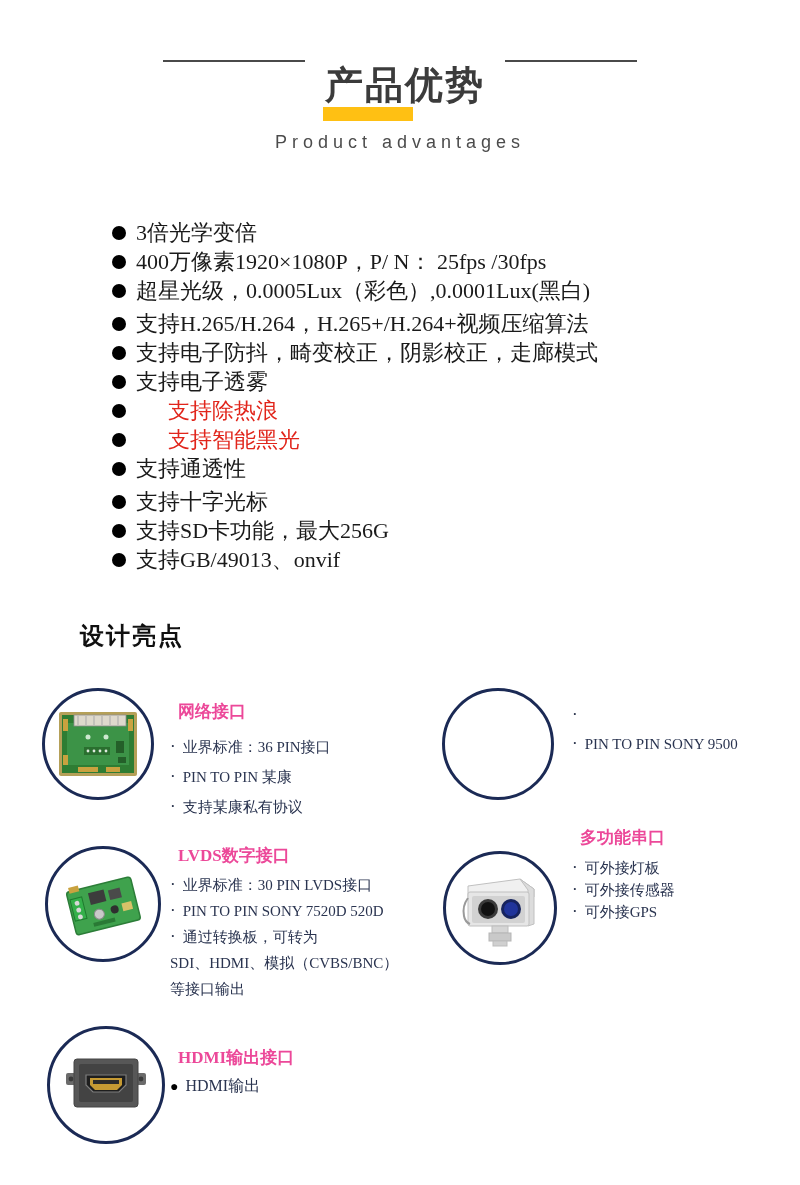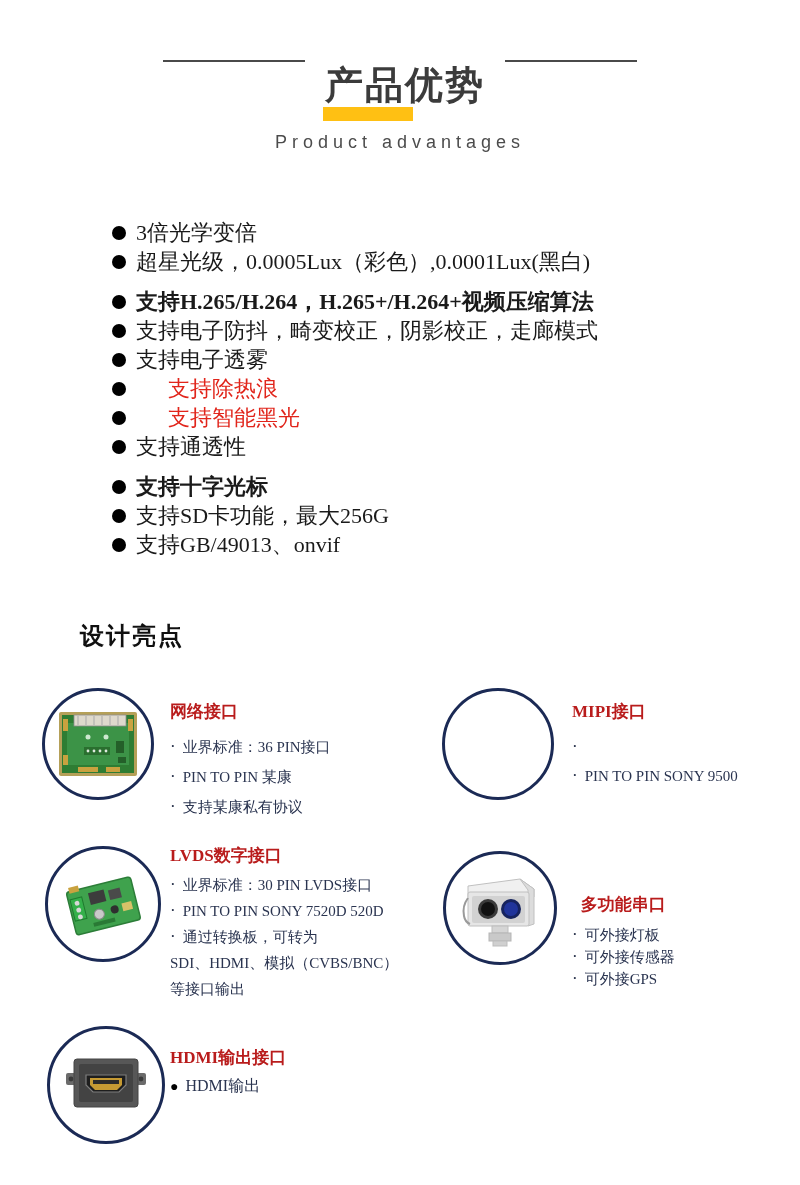--- a/index.html
+++ b/index.html
@@ -16,45 +16,45 @@
               font-size:38px;color:#3b3b3b;letter-spacing:2px;white-space:nowrap;}
   .title-hl{position:absolute;left:-2px;bottom:-3px;width:90px;height:14px;
             background:var(--accent,#ffc013);}
   .title-text{position:relative;}
   .subtitle{margin-top:14px;font-family:"Liberation Sans",sans-serif;font-size:18px;
             letter-spacing:5px;color:#4c4c4c;}
 
   
   .features{position:absolute;left:112px;top:218px;margin:0;padding:0;list-style:none;}
   .feature{display:flex;align-items:center;height:29px;font-size:22px;color:#1a1a1a;white-space:nowrap;}
-  .feature.gap{margin-top:11px;font-weight:bold;}
+  .feature.gap{margin-top:4px;}
   .feature .dot{width:14px;height:14px;border-radius:50%;background:#000;margin-right:10px;flex:none;}
   .feature.red .txt{color:var(--red,#e1251b);margin-left:32px;}
 
   
   .design-heading{position:absolute;left:80px;top:620px;font-family:"Liberation Sans",sans-serif;
                   font-weight:bold;font-size:24px;color:#101010;letter-spacing:2px;}
   .card .circle{position:absolute;border-radius:50%;border:3px solid var(--circle,#1b2a55);
                 background:#fff;display:flex;align-items:center;justify-content:center;
                 box-sizing:border-box;}
   .card .content{position:absolute;}
-  .card-title{font-weight:bold;font-size:17px;color:#b91c1c;margin-bottom:9px;white-space:nowrap;}
+  .card-title{font-weight:bold;font-size:17px;color:#ec4899;margin-bottom:9px;white-space:nowrap;margin-left:8px;}
   .card-line{display:flex;align-items:baseline;font-size:15px;color:#2a3450;line-height:29px;white-space:nowrap;}
   .card-line .marker{margin-right:7px;font-size:17px;color:#1c2640;}
 
   .card-1 .circle{left:42px;top:688px;width:112px;height:112px;}
   .card-1 .content{left:170px;top:700px;}
   .card-2 .circle{left:442px;top:688px;width:112px;height:112px;}
   .card-2 .content{left:572px;top:700px;}
   .card-3 .circle{left:45px;top:846px;width:116px;height:116px;}
   .card-3 .content{left:170px;top:844px;}
   .card-3 .card-line{line-height:26px;}
   .card-3 .card-title{margin-bottom:5px;}
   .card-4 .circle{left:443px;top:851px;width:114px;height:114px;}
-  .card-4 .content{left:572px;top:893px;text-align:center;}
+  .card-4 .content{left:572px;top:826px;}
   .card-4 .card-line{line-height:21px;}
   .card-4 .card-title{margin-bottom:8px;}
   .card-5 .circle{left:47px;top:1026px;width:118px;height:118px;}
   .card-5 .content{left:170px;top:1046px;}
   .card-5 .card-line{line-height:27px;font-size:16px;}
   .card-5 .card-line .marker{font-size:14px;color:#000;}
   .card-5 .card-title{margin-bottom:3px;}
 </style>
 </head>
 <body>
@@ -70,20 +70,24 @@
       </div>
       <div class="rule rule-right"></div>
     </div>
     <div class="subtitle">Product advantages</div>
   </div>
 
   <ul class="features">
       <li class="feature">
     <span class="dot"></span>
     <span class="txt">3倍光学变倍</span>
+  </li>
+      <li class="feature">
+    <span class="dot"></span>
+    <span class="txt">400万像素1920×1080P，P/ N： 25fps /30fps</span>
   </li>
       <li class="feature">
     <span class="dot"></span>
     <span class="txt">超星光级，0.0005Lux（彩色）,0.0001Lux(黑白)</span>
   </li>
       <li class="feature gap">
     <span class="dot"></span>
     <span class="txt">支持H.265/H.264，H.265+/H.264+视频压缩算法</span>
   </li>
       <li class="feature">
@@ -166,21 +170,20 @@
             <div class="card-line">
     <span class="marker">·</span>
     <span>支持某康私有协议</span>
   </div>
           </div>
     </div>
   </div>
       <div class="card card-2">
     <div class="circle"></div>
     <div class="content">
-      <div class="card-title">MIPI接口</div>
       <div>
             <div class="card-line">
     <span class="marker">·</span>
   </div>
             <div class="card-line">
     <span class="marker">·</span>
     <span>PIN TO PIN SONY 9500</span>
   </div>
           </div>
     </div>

